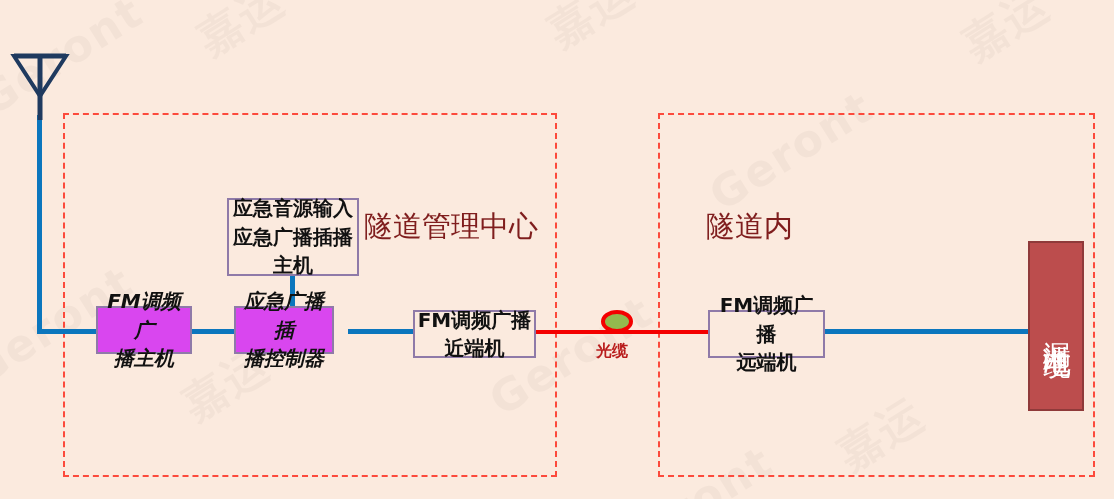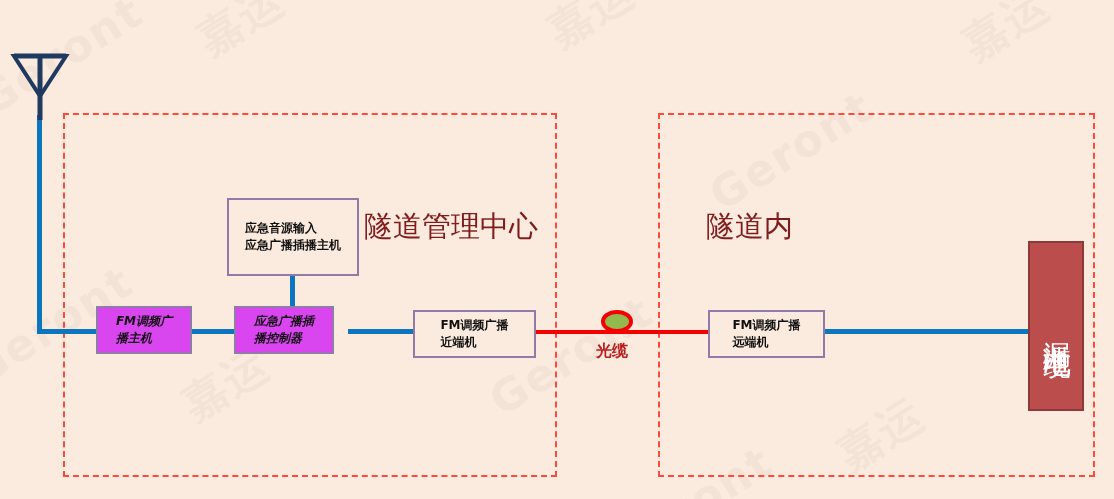--- a/index.html
+++ b/index.html
@@ -56,22 +56,23 @@
   }
   .wire-h { height: 5px; }
   .wire-v { width: 5px; }
   .wire-blue { background: #0b76bd; }
   .wire-red  { background: #f40000; height: 4px; }
   .node {
     position: absolute;
     box-sizing: border-box;
     border: 2px solid #8f7aa8;
     color: #111111;
-    font-size: 12px;
+    font-size: 20px;
     line-height: 1.42;
+    text-align: center;
     display: flex;
     align-items: center;
     justify-content: center;
     font-weight: bold;
     z-index: 4;
     font-family: "DejaVu Sans", "Liberation Sans", sans-serif;
   }
   .node-white { background: #d946ef; font-style: italic; }
   .node-clear { background: transparent; }
   .leaky {

